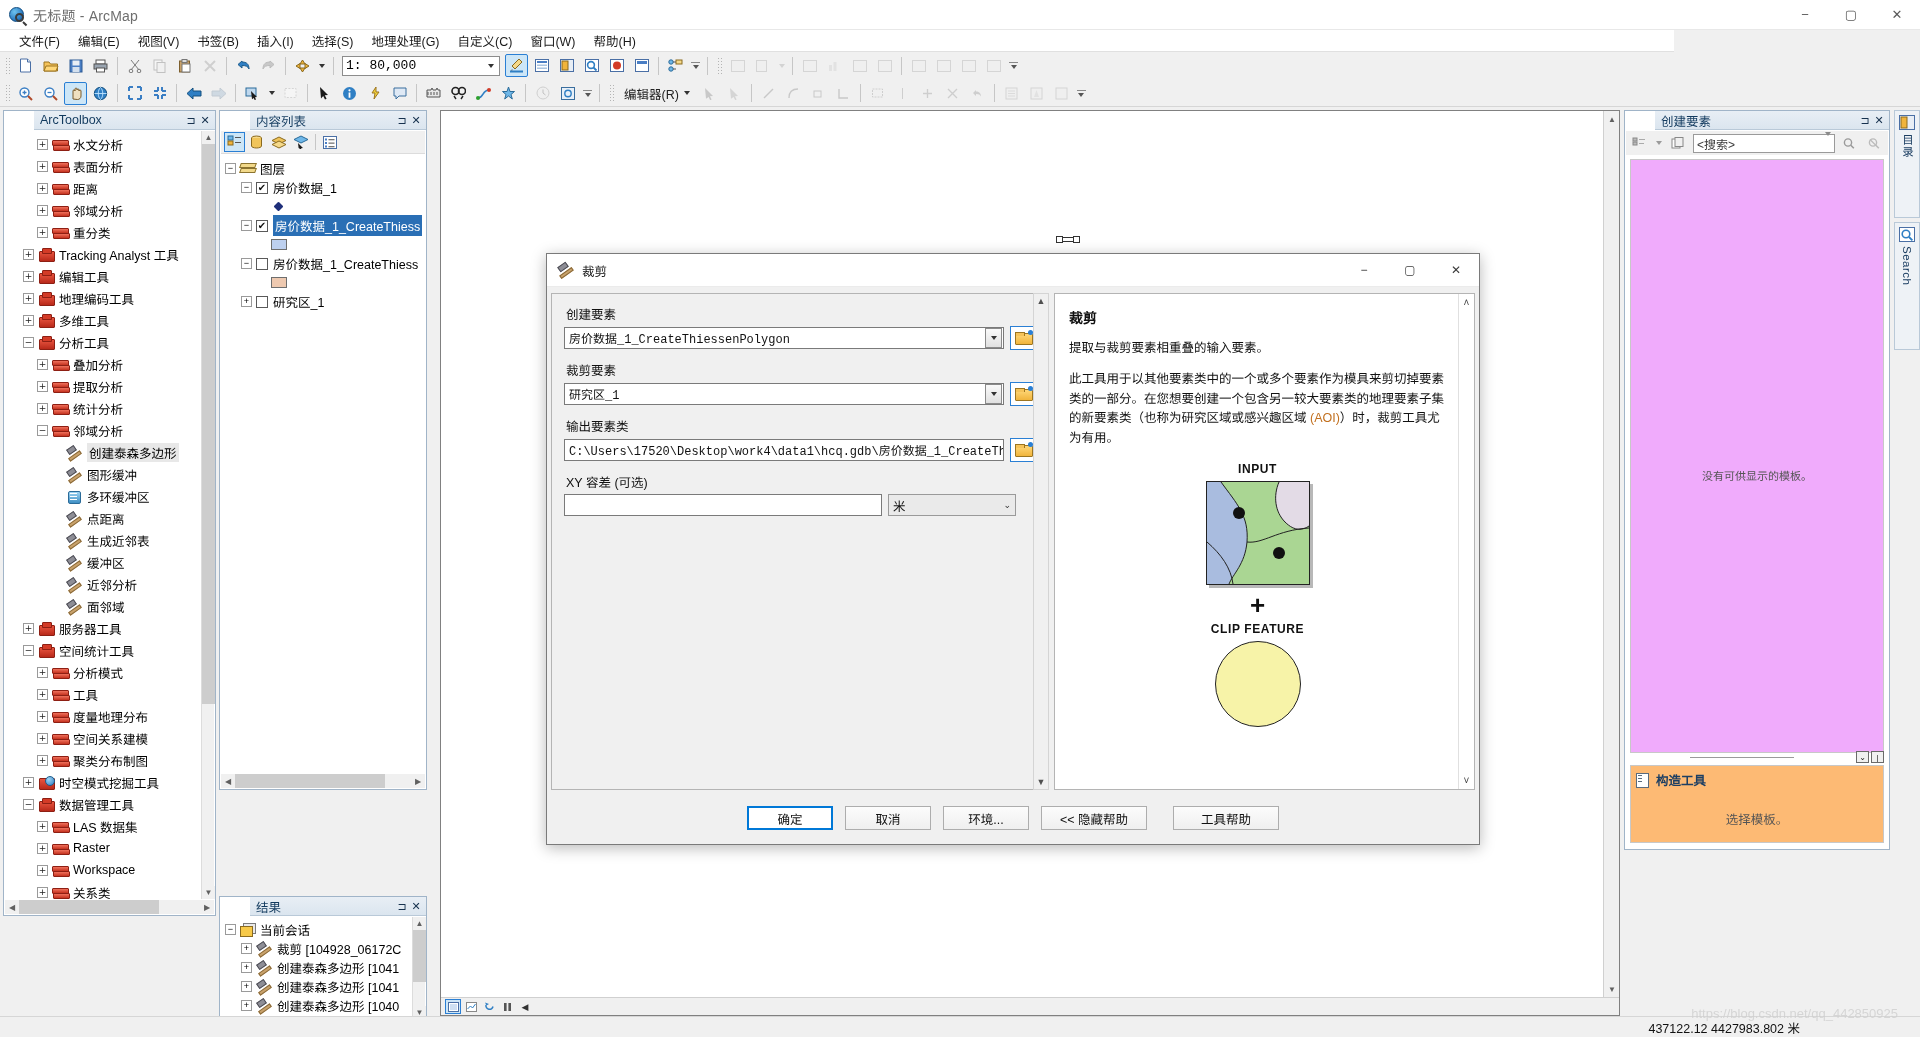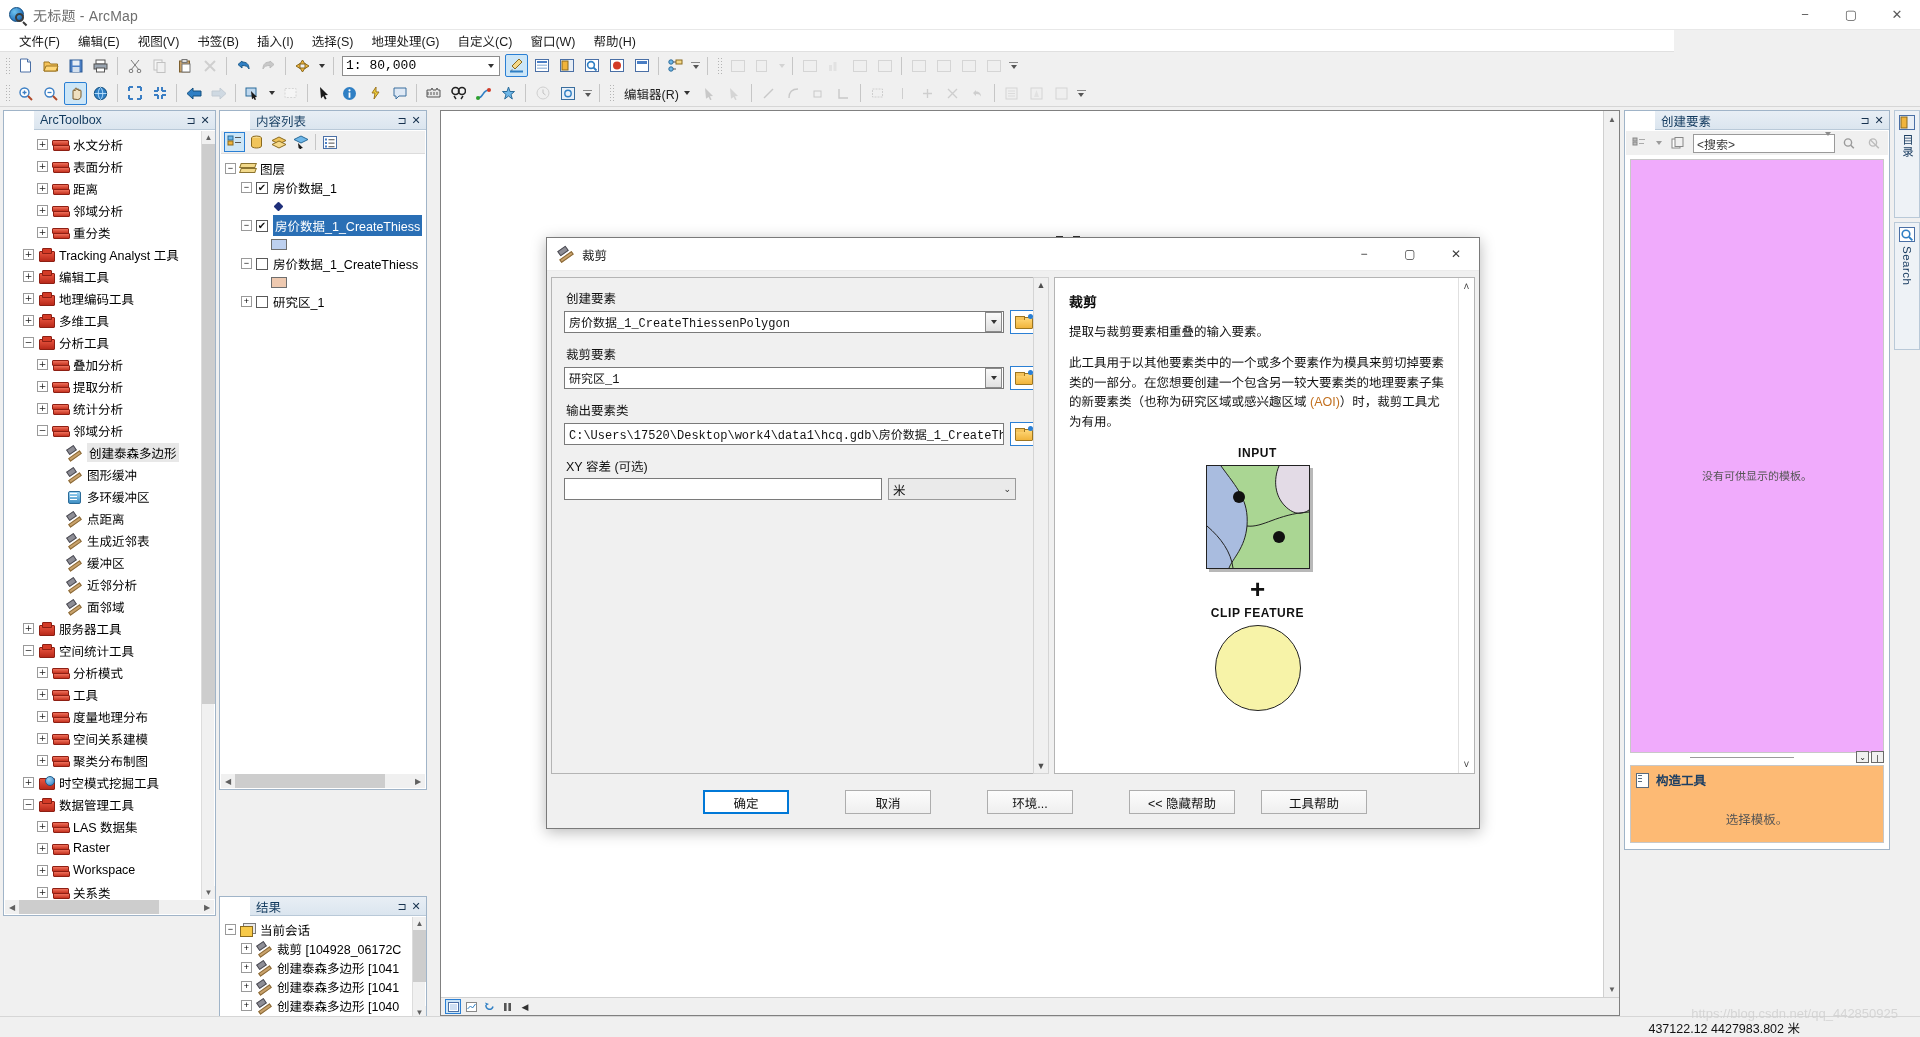--- a/index.html
+++ b/index.html
@@ -208,21 +208,21 @@
   
   .statusbar { position:absolute; left:0; bottom:0; width:1920px; height:21px;
     background:#f0f0f0; border-top:1px solid #d6d6d6; display:flex; align-items:center; }
   .status-coord { position:absolute; right:120px; font-size:12.5px; color:#111;
     font-family:"Liberation Sans",sans-serif; }
   .watermark { position:absolute; right:22px; bottom:16px; font-size:13px; color:#cfcfcf; opacity:.8;
     font-family:"Liberation Sans",sans-serif; pointer-events:none; }
 
   
   #clipdlg {
-    position:absolute; left:546px; top:237px; width:934px; height:592px;
+    position:absolute; left:546px; top:253px; width:934px; height:592px;
     background:#f0f0f0; border:1px solid #7a7a7a; box-shadow:0 3px 14px rgba(0,0,0,.28);
   }
   .dlg-title { height:33px; display:flex; align-items:center; background:#fff; border-bottom:1px solid #ebebeb; }
   .dlg-title .ico { width:18px;height:16px;margin-left:10px;margin-right:7px;position:relative; }
   .dlg-title .ico::before{ content:""; position:absolute; left:2px; top:9px; width:13px; height:2px;
     background:#c9a26b; transform:rotate(-35deg); border:1px solid #8a6a3a; }
   .dlg-title .ico::after{ content:""; position:absolute; left:1px; top:2px; width:8px; height:4px;
     background:#8e8e96; border:1px solid #4c4c54; transform:rotate(-35deg); }
   .dlg-title .t { font-size:12.5px; color:#111; }
   .dlg-wbtns { margin-left:auto; display:flex; height:33px; }
@@ -268,21 +268,21 @@
   .gfx-wrap { text-align:center; margin-top:14px; }
   .gfx-cap { font-size:12px; font-weight:bold; letter-spacing:.6px; color:#111; margin-bottom:5px; }
   .gfx-box { width:104px; height:104px; margin:0 auto; border:1px solid #222; position:relative;
     overflow:hidden; background:#b9c7e2; box-shadow:3px 3px 0 rgba(0,0,0,.28); }
   .plus { font-size:26px; font-weight:bold; color:#111; margin:7px 0 4px 0; line-height:1; }
   .circ { width:86px;height:86px;border-radius:50%;background:#f7f3a8;border:1px solid #222;margin:0 auto; }
 
   .dlg-footer { position:absolute; left:0; right:0; bottom:0; height:52px;
     display:flex; align-items:center; justify-content:center; gap:12px; }
   .dbtn { height:24px; min-width:86px; padding:0 14px; background:linear-gradient(#fcfcfc,#efefef);
-    border:1px solid #adadad; font-size:12.5px; color:#111; display:flex; align-items:center; justify-content:center;margin-left:44px; }
+    border:1px solid #adadad; font-size:12.5px; color:#111; display:flex; align-items:center; justify-content:center; }
   .dbtn.primary { border:2px solid #0078d7; background:#fff; }
 
   
   .sel-handle { position:absolute; display:flex; align-items:center; gap:0; }
   .sq { width:7px;height:7px;background:#fff;border:1px solid #333; }
 
   svg { display:block; }
 </style>
 </head>
 <body>

